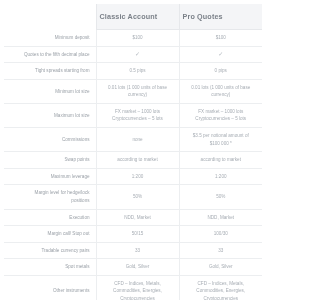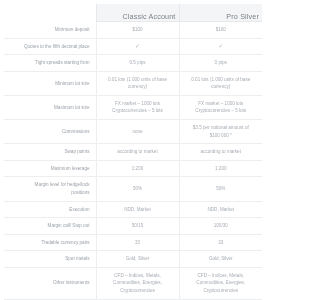--- a/index.html
+++ b/index.html
@@ -26,25 +26,25 @@
     border-collapse: collapse;
     table-layout: fixed;
   }
   table.compare col.c-label { width: 92px; }
   table.compare col.c-classic { width: 83px; }
   table.compare col.c-pro { width: 83px; }
 
   thead th {
     background: #f4f5f7;
     color: #7b8189;
-    font-weight: normal;
+    font-weight: bold;
     font-size: 7.2px;
     letter-spacing: .15px;
-    padding: 8px 3px 0 3px;
-    text-align: right;
+    padding: 8px 3px 8px 3px;
+    text-align: left;
     vertical-align: middle;
     border-bottom: 1px solid #e6e8eb;
   }
   thead th.corner {
     background: #ffffff;
     border-bottom: none;
   }
   thead th.hdr-classic {
     border-left: 1px solid #e6e8eb;
   }
@@ -85,21 +85,21 @@
   <table class="compare">
     <colgroup>
       <col class="c-label">
       <col class="c-classic">
       <col class="c-pro">
     </colgroup>
     <thead>
       <tr>
         <th class="corner"></th>
         <th class="hdr-classic">Classic Account</th>
-        <th class="hdr-pro">Pro Silver</th>
+        <th class="hdr-pro">Pro Quotes</th>
       </tr>
     </thead>
     <tbody>
 
       <tr>
         <td class="label">Minimum deposit</td>
         <td class="val">$100</td>
         <td class="val">$100</td>
       </tr>
 

